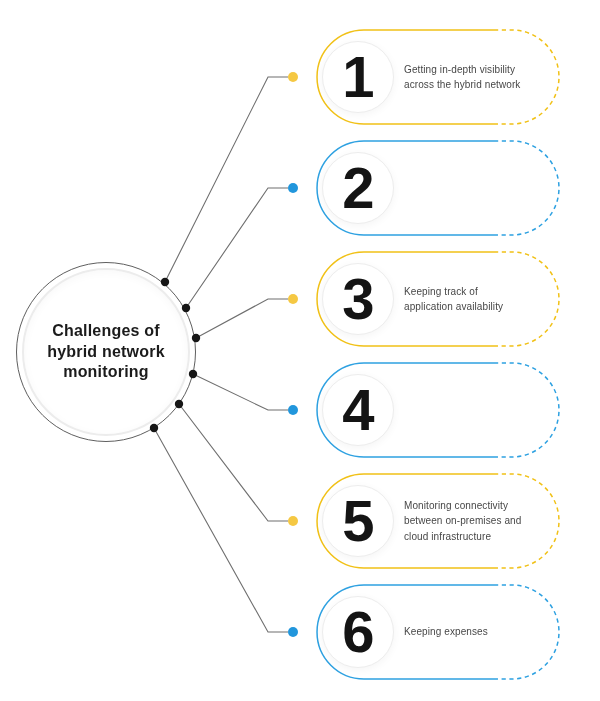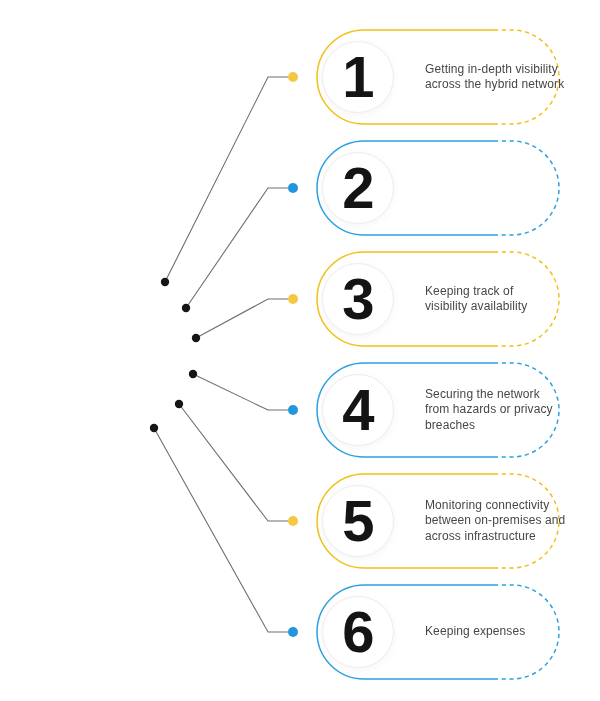--- a/index.html
+++ b/index.html
@@ -71,35 +71,41 @@
   }
   .num {
     font-size: 58px;
     font-weight: bold;
     line-height: 1;
     letter-spacing: -1px;
     color: #141414;
   }
   .pill-text {
     position: absolute;
-    left: 109px; top: 0; bottom: 0;
+    left: 88px; top: 0; bottom: 0;
     width: 152px;
     display: flex; align-items: center;
-    font-size: 12px;
+    font-size: 10px;
     line-height: 15.5px;
     letter-spacing: 0.1px;
     color: #474747;
     white-space: pre-line;
   }
 </style>
 </head>
 <body>
 
 <div class="stage">
 
+  <div class="center-circle">
+    <div class="inner-ring"></div>
+    <div class="center-title">Challenges of
+hybrid network
+monitoring</div>
+  </div>
 
   <svg class="connectors" width="600" height="701" viewBox="0 0 600 701">
     <polyline points="165,282 268,77 288,77" stroke="#6F6F6F"></polyline>
     <polyline points="186,308 268,188 288,188" stroke="#6F6F6F"></polyline>
     <polyline points="196,338 268,299 288,299" stroke="#6F6F6F"></polyline>
     <polyline points="193,374 268,410 288,410" stroke="#6F6F6F"></polyline>
     <polyline points="179,404 268,521 288,521" stroke="#6F6F6F"></polyline>
     <polyline points="154,428 268,632 288,632" stroke="#6F6F6F"></polyline>
 
     <circle cx="165" cy="282" r="4.2" fill="#161616"></circle>
@@ -141,47 +147,44 @@
 
   <div class="pill pill-3">
     <svg class="pill-border" viewBox="0 0 244 96">
       <path class="seg-solid" d="M 178 1 H 48 A 47 47 0 0 0 48 95 H 178" stroke="#F1C117"></path>
       <path class="seg-dashed" d="M 178 1 H 196 A 47 47 0 0 1 196 95 H 178" stroke="#F1C117"></path>
     </svg>
     <div class="num-circle">
       <span class="num">3</span>
     </div>
     <div class="pill-text">Keeping track of
-visibility availability</div>
+application availability</div>
   </div>
 
   <div class="pill pill-4">
     <svg class="pill-border" viewBox="0 0 244 96">
       <path class="seg-solid" d="M 178 1 H 48 A 47 47 0 0 0 48 95 H 178" stroke="#2EA1E1"></path>
       <path class="seg-dashed" d="M 178 1 H 196 A 47 47 0 0 1 196 95 H 178" stroke="#2EA1E1"></path>
     </svg>
     <div class="num-circle">
       <span class="num">4</span>
     </div>
-    <div class="pill-text">Securing the network
-from hazards or privacy
-breaches</div>
   </div>
 
   <div class="pill pill-5">
     <svg class="pill-border" viewBox="0 0 244 96">
       <path class="seg-solid" d="M 178 1 H 48 A 47 47 0 0 0 48 95 H 178" stroke="#F1C117"></path>
       <path class="seg-dashed" d="M 178 1 H 196 A 47 47 0 0 1 196 95 H 178" stroke="#F1C117"></path>
     </svg>
     <div class="num-circle">
       <span class="num">5</span>
     </div>
     <div class="pill-text">Monitoring connectivity
 between on-premises and
-across infrastructure</div>
+cloud infrastructure</div>
   </div>
 
   <div class="pill pill-6">
     <svg class="pill-border" viewBox="0 0 244 96">
       <path class="seg-solid" d="M 178 1 H 48 A 47 47 0 0 0 48 95 H 178" stroke="#2EA1E1"></path>
       <path class="seg-dashed" d="M 178 1 H 196 A 47 47 0 0 1 196 95 H 178" stroke="#2EA1E1"></path>
     </svg>
     <div class="num-circle">
       <span class="num">6</span>
     </div>

